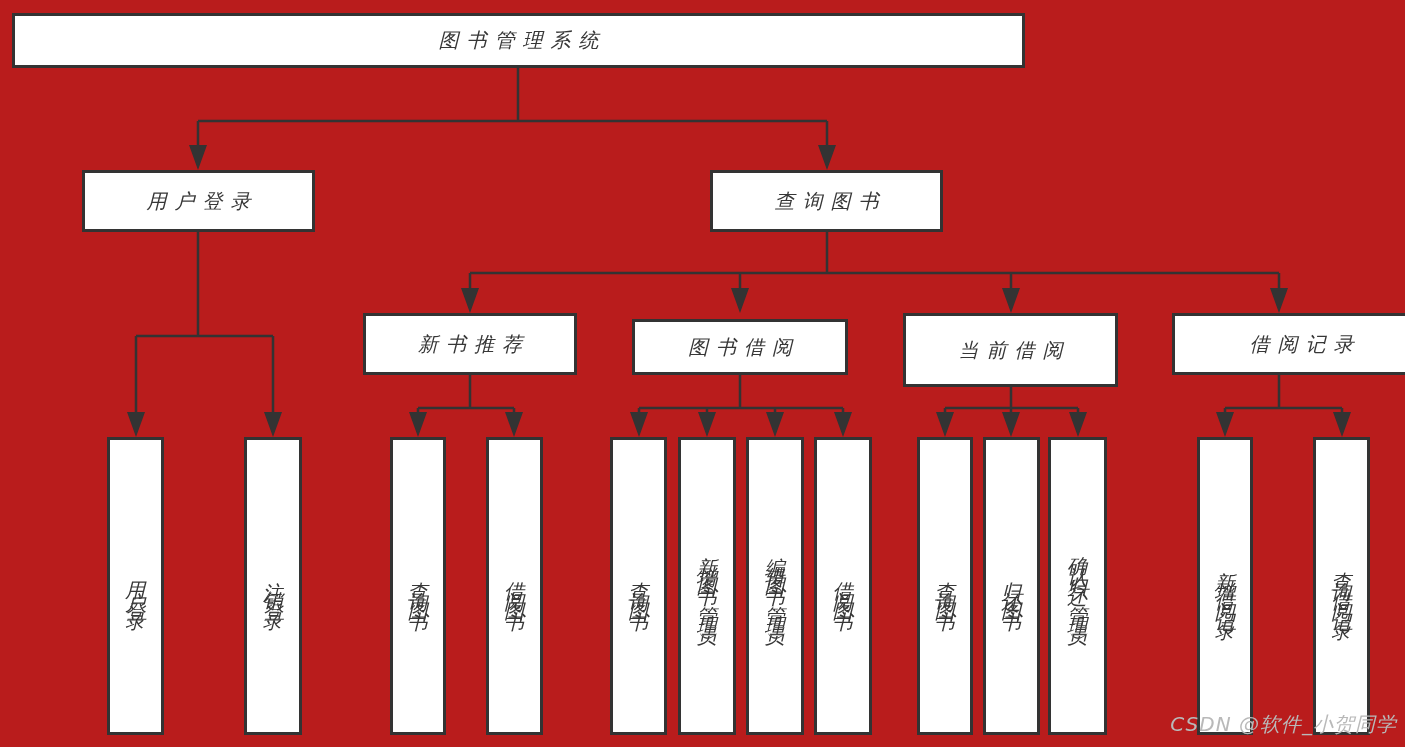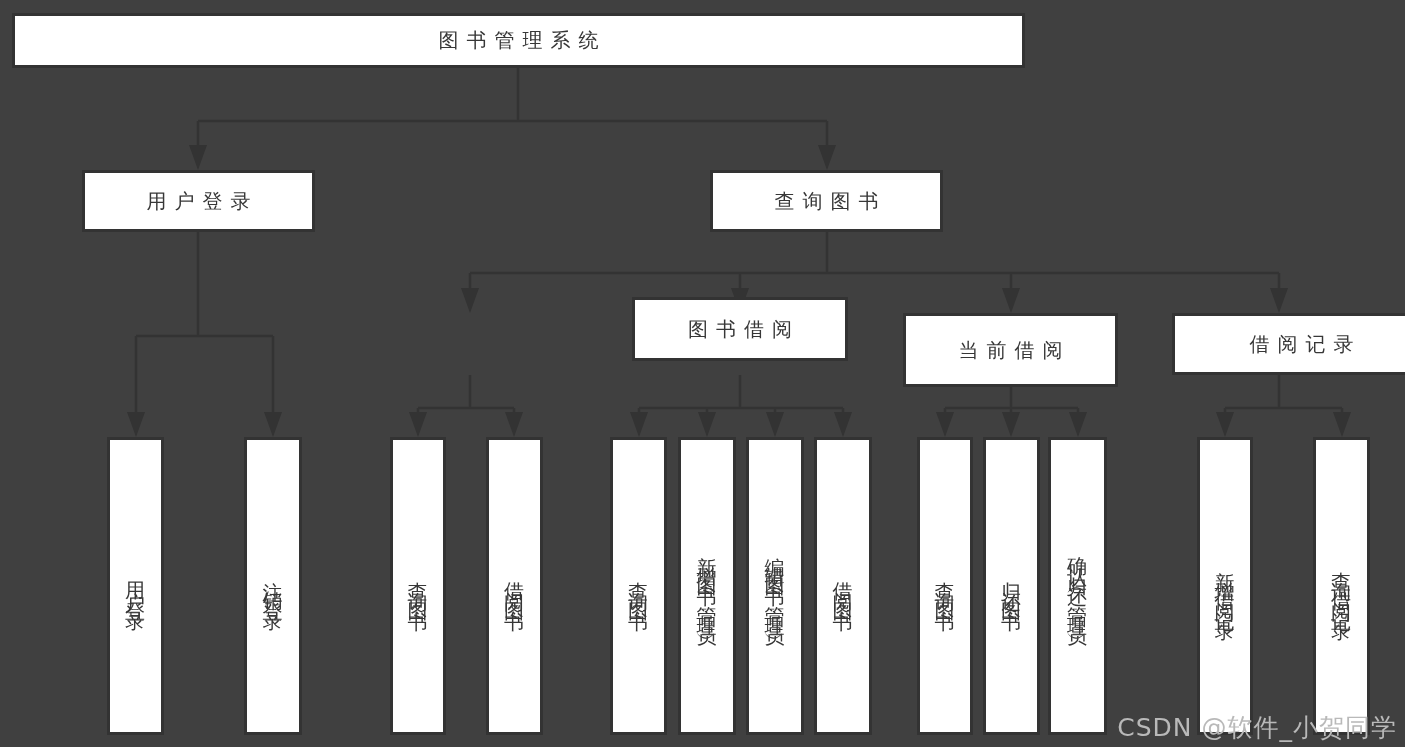--- a/index.html
+++ b/index.html
@@ -5,22 +5,23 @@
   html, body {
     margin: 0;
     padding: 0;
     background: #ffffff;
     font-family: "DejaVu Sans", "Liberation Sans", sans-serif;
   }
   .canvas {
     position: relative;
     width: 1405px;
     height: 747px;
-    background: #404040;
+    background: #b91c1c;
     overflow: hidden;
+    font-style: italic;
   }
   .connectors {
     position: absolute;
     left: 0;
     top: 0;
     width: 1405px;
     height: 747px;
   }
   .node {
     position: absolute;
@@ -51,21 +52,21 @@
     color: #373737;
     font-size: 20px;
     line-height: 1;
     letter-spacing: 10px;
     white-space: nowrap;
   }
   .watermark {
     position: absolute;
     right: 8px;
     top: 711px;
-    font-size: 25px;
+    font-size: 20px;
     letter-spacing: 1px;
     color: #b9b9b9;
     z-index: 5;
     white-space: nowrap;
   }
 </style>
 </head>
 <body>
 
 <div class="canvas">
@@ -111,21 +112,22 @@
              M1069 412 L1087 412 L1078 437 Z
              M1216 412 L1234 412 L1225 437 Z
              M1333 412 L1351 412 L1342 437 Z"></path>
   </svg>
 
   <div class="node" style="left:12px; top:13px; width:1013px; height:55px;">图书管理系统</div>
 
   <div class="node" style="left:82px; top:170px; width:233px; height:62px;">用户登录</div>
   <div class="node" style="left:710px; top:170px; width:233px; height:62px;">查询图书</div>
 
-  <div class="node" style="left:632px; top:297px; width:216px; height:64px;">图书借阅</div>
+  <div class="node" style="left:363px; top:313px; width:214px; height:62px;">新书推荐</div>
+  <div class="node" style="left:632px; top:319px; width:216px; height:56px;">图书借阅</div>
   <div class="node" style="left:903px; top:313px; width:215px; height:74px;">当前借阅</div>
   <div class="node" style="left:1172px; top:313px; width:259px; height:62px;">借阅记录</div>
 
   <div class="leaf" style="left:107px; top:437px; width:57px; height:298px;">
     <span class="vtext">用户登录</span>
   </div>
   <div class="leaf" style="left:244px; top:437px; width:58px; height:298px;">
     <span class="vtext">注销登录</span>
   </div>
 

